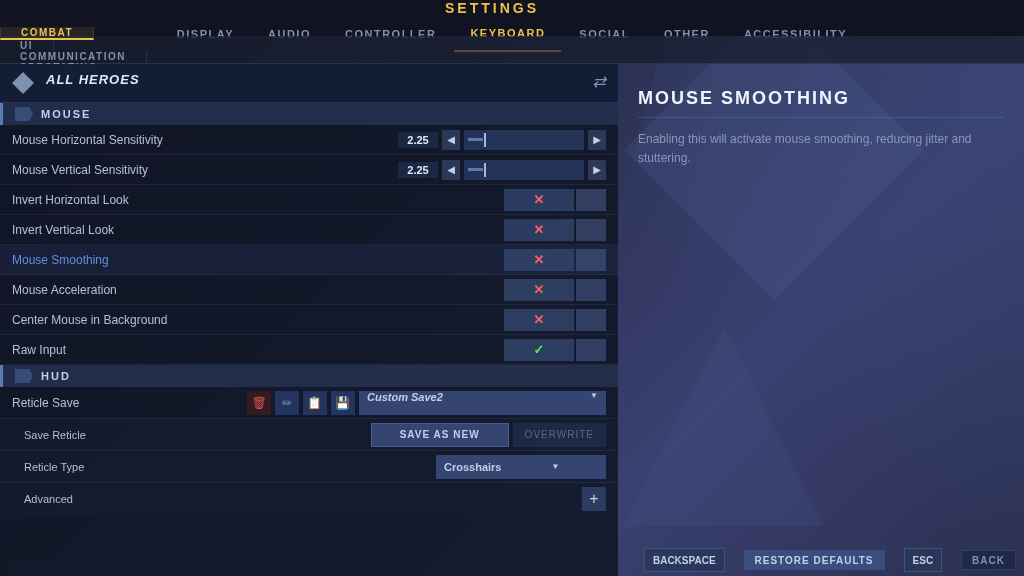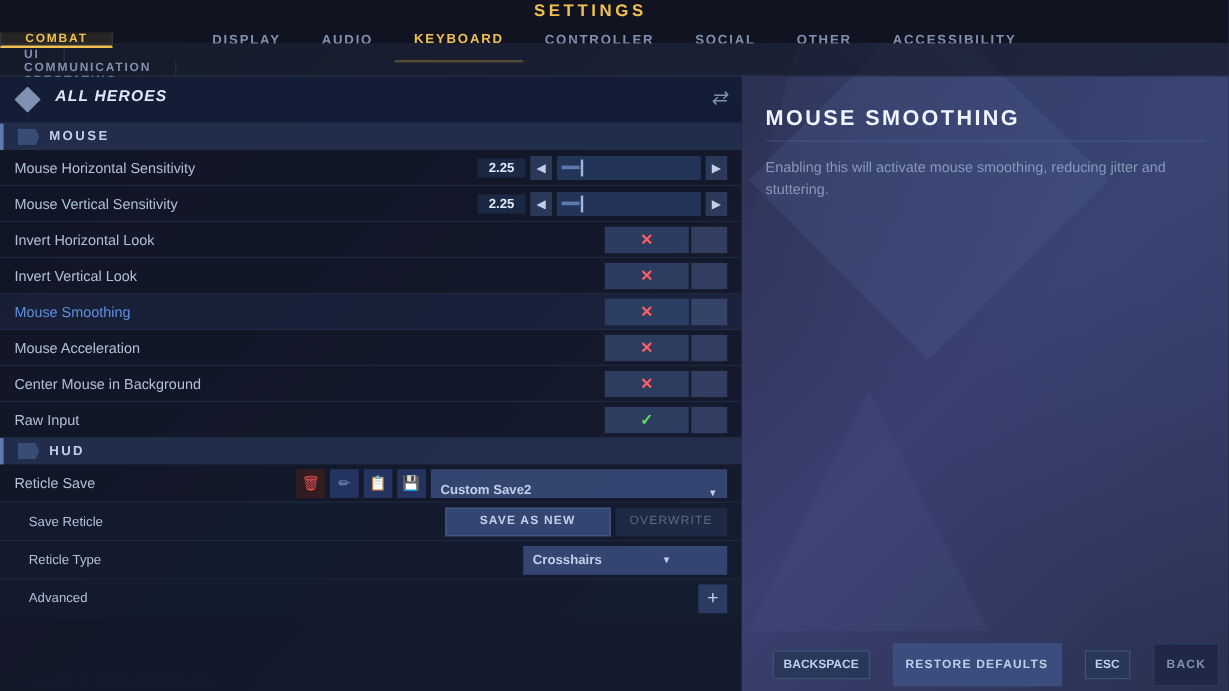--- a/index.html
+++ b/index.html
@@ -322,28 +322,29 @@
     }
     .reticle-icon-btn.blue-btn {
       background: rgba(40,60,110,0.8);
       color: #8090c0;
     }
     .reticle-select {
       flex: 1;
       height: 24px;
       background: rgba(60,80,130,0.8);
       display: flex;
-      align-items: flex-end;
+      align-items: flex-start;
       padding: 0 8px;
       color: #c0d0e8;
       font-size: 11px;
       font-weight: 600;
       gap: 4px;
       justify-content: space-between;
       cursor: pointer;
+      font-style: italic;
     }
     .dropdown-arrow {
       color: #c0d0e8;
       font-size: 8px;
     }
 
     
     .save-row {
       display: flex;
       align-items: center;
@@ -458,21 +459,21 @@
       position: absolute;
       bottom: 0;
       right: 0;
       z-index: 20;
       display: flex;
       align-items: center;
       gap: 19px;
       padding: 4px 8px;
     }
     .bottom-btn {
-      height: 36px;
+      height: 20px;
       padding: 0 10px;
       background: rgba(30,40,70,0.9);
       color: #8090b0;
       font-size: 10px;
       font-weight: 700;
       letter-spacing: 1px;
       display: flex;
       align-items: center;
       cursor: pointer;
       border: 1px solid rgba(60,80,120,0.5);
@@ -509,22 +510,22 @@
 <div class="bg-shapes">
   <div class="bg-polygon1"></div>
   <div class="bg-polygon2"></div>
 </div>
 
 <div class="top-bar">
   <div class="top-bar-title">SETTINGS</div>
   <div class="nav-tabs">
     <div class="nav-tab">DISPLAY</div>
     <div class="nav-tab">AUDIO</div>
+    <div class="nav-tab">CONTROLLER</div>
     <div class="nav-tab active">KEYBOARD</div>
-    <div class="nav-tab">CONTROLLER</div>
     <div class="nav-tab">SOCIAL</div>
     <div class="nav-tab">OTHER</div>
     <div class="nav-tab">ACCESSIBILITY</div>
   </div>
 </div>
 
 <div class="sub-tabs">
   <div class="sub-tab active combat">COMBAT</div>
   <div class="sub-tab">UI</div>
   <div class="sub-tab">COMMUNICATION</div>

